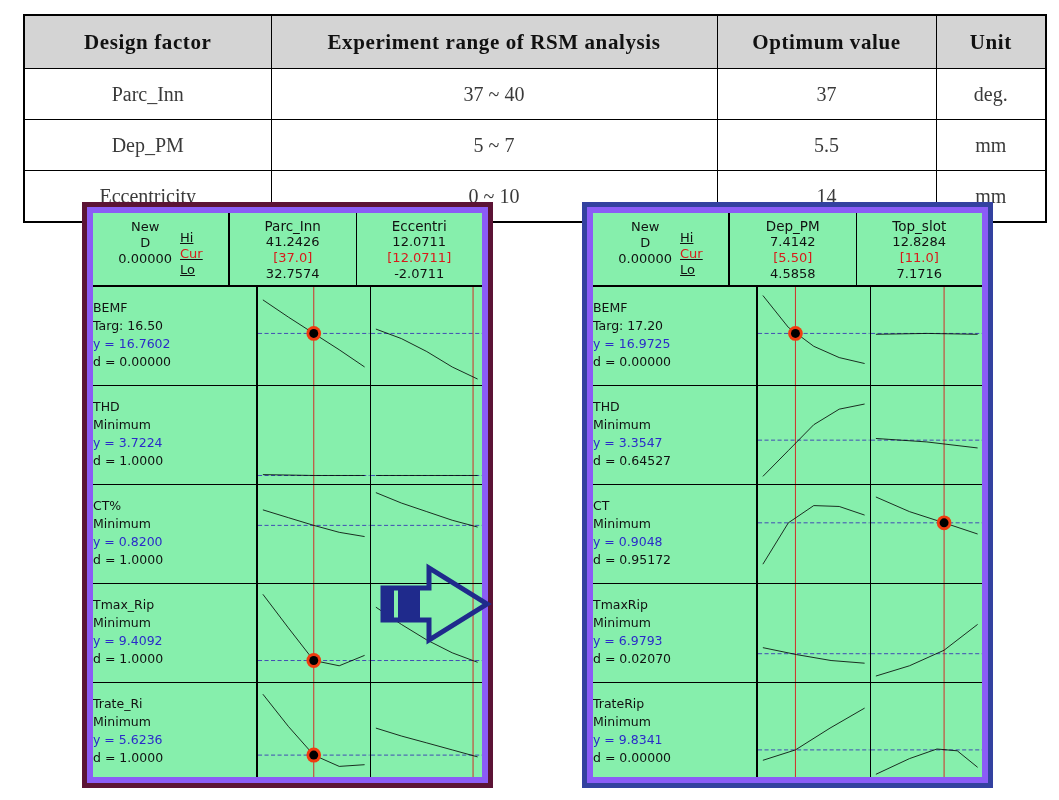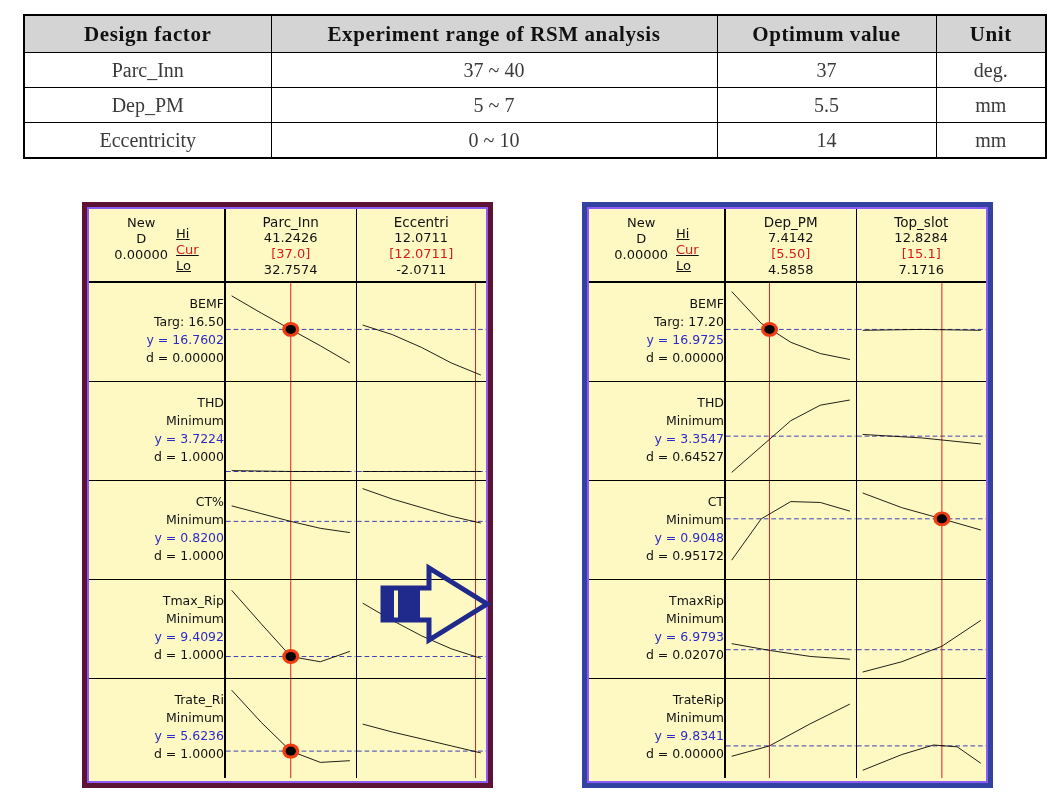--- a/index.html
+++ b/index.html
@@ -25,21 +25,21 @@
     width: 1024px;
     border-collapse: collapse;
     table-layout: fixed;
     border: 2px solid #000;
   }
   #factor-table th, #factor-table td {
     border: 1px solid #000;
     text-align: center;
     font-family: "Liberation Serif", serif;
     color: #111;
-    padding: 0;
+    padding: 8px;
     margin-top: 16px;
   }
   #factor-table th {
     background: #d4d4d4;
     font-size: 21px;
     font-weight: bold;
     height: 36px;
     letter-spacing: 0.6px;
   }
   #factor-table td {
@@ -71,22 +71,22 @@
     top: 202px;
     width: 411px;
     height: 586px;
     border: 5px solid #3341a0;
   }
   .panel-inner {
     position: relative;
     width: 100%;
     height: 100%;
     box-sizing: border-box;
-    border: 2px solid #8b5cf6;
-    background: #fef9c3;
+    border: 6px solid #8b5cf6;
+    background: #86efac;
     overflow: hidden;
   }
 
   
   .opt-header {
     display: flex;
     height: 74px;
     box-sizing: border-box;
     border-bottom: 2px solid #000;
   }
@@ -130,27 +130,27 @@
 
   
   .opt-row {
     display: flex;
     box-sizing: border-box;
     border-bottom: 1px solid #000;
     height: 99px;
   }
   .opt-row:last-child { border-bottom: none; }
   .resp-cell {
-    width: 137px;
+    width: 165px;
     box-sizing: border-box;
     border-right: 2px solid #000;
     font-family: "DejaVu Sans", sans-serif;
     font-size: 12.5px;
     color: #111;
-    text-align: right;
+    text-align: left;
     line-height: 18px;
     padding-top: 12px;
   }
   .resp-cell .yv { color: #2b2bc9; }
   .plot-cell {
     flex: 1;
     box-sizing: border-box;
     border-right: 1px solid #000;
     position: relative;
     overflow: hidden;
@@ -384,21 +384,21 @@
         </div>
         <div class="hdr-cell hdr-factor">
           <div class="fname">Dep_PM</div>
           <div>7.4142</div>
           <div class="cur">[5.50]</div>
           <div>4.5858</div>
         </div>
         <div class="hdr-cell hdr-factor">
           <div class="fname">Top_slot</div>
           <div>12.8284</div>
-          <div class="cur">[15.1]</div>
+          <div class="cur">[11.0]</div>
           <div>7.1716</div>
         </div>
       </div>
 
       <div id="rows-right">
           <div class="opt-row">
             <div class="resp-cell">
               <div>BEMF</div>
               <div>Targ: 17.20</div>
               <div class="yv">y = 16.9725</div>

